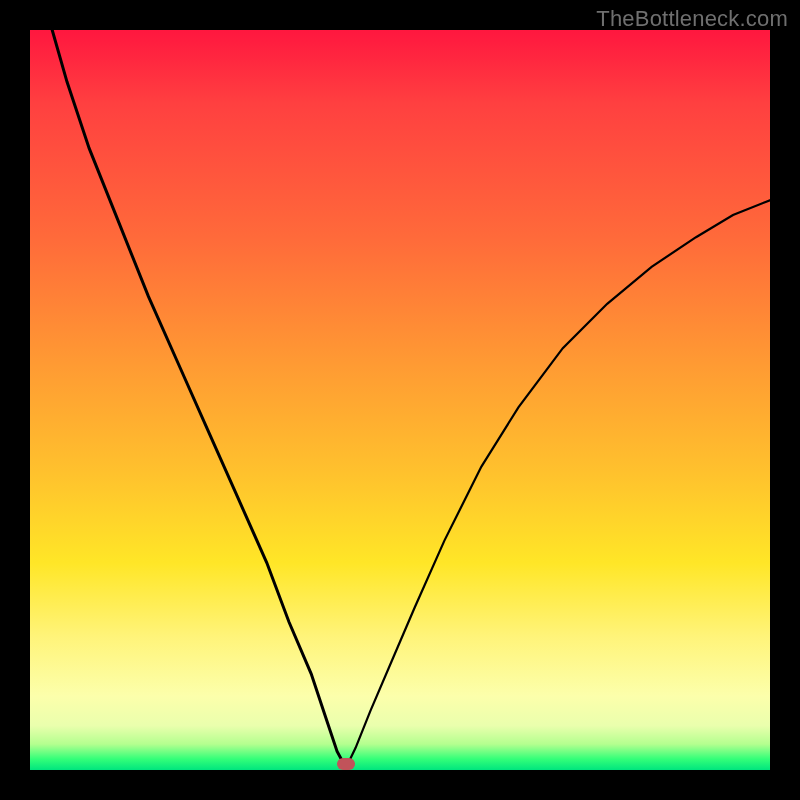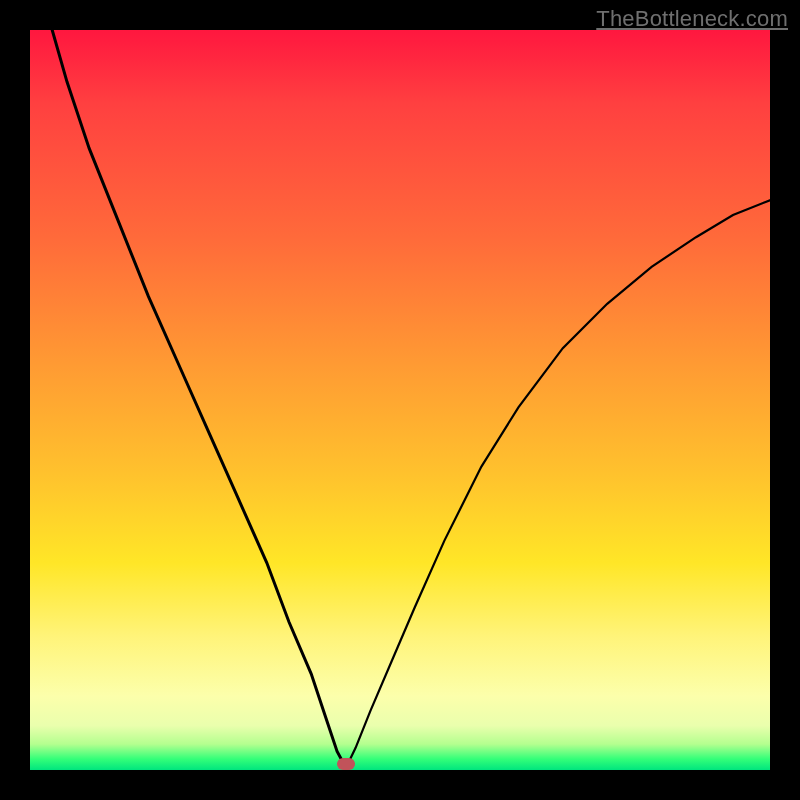--- a/index.html
+++ b/index.html
@@ -43,21 +43,20 @@
     );
   }
   .watermark {
     position: absolute;
     top: 6px;
     right: 12px;
     color: #6f6f6f;
     font-size: 22px;
     letter-spacing: 0.2px;
     user-select: none;
-    text-decoration: underline;
   }
   .curve-svg {
     position: absolute;
     left: 0;
     top: 0;
     width: 740px;
     height: 740px;
   }
   .marker {
     position: absolute;

